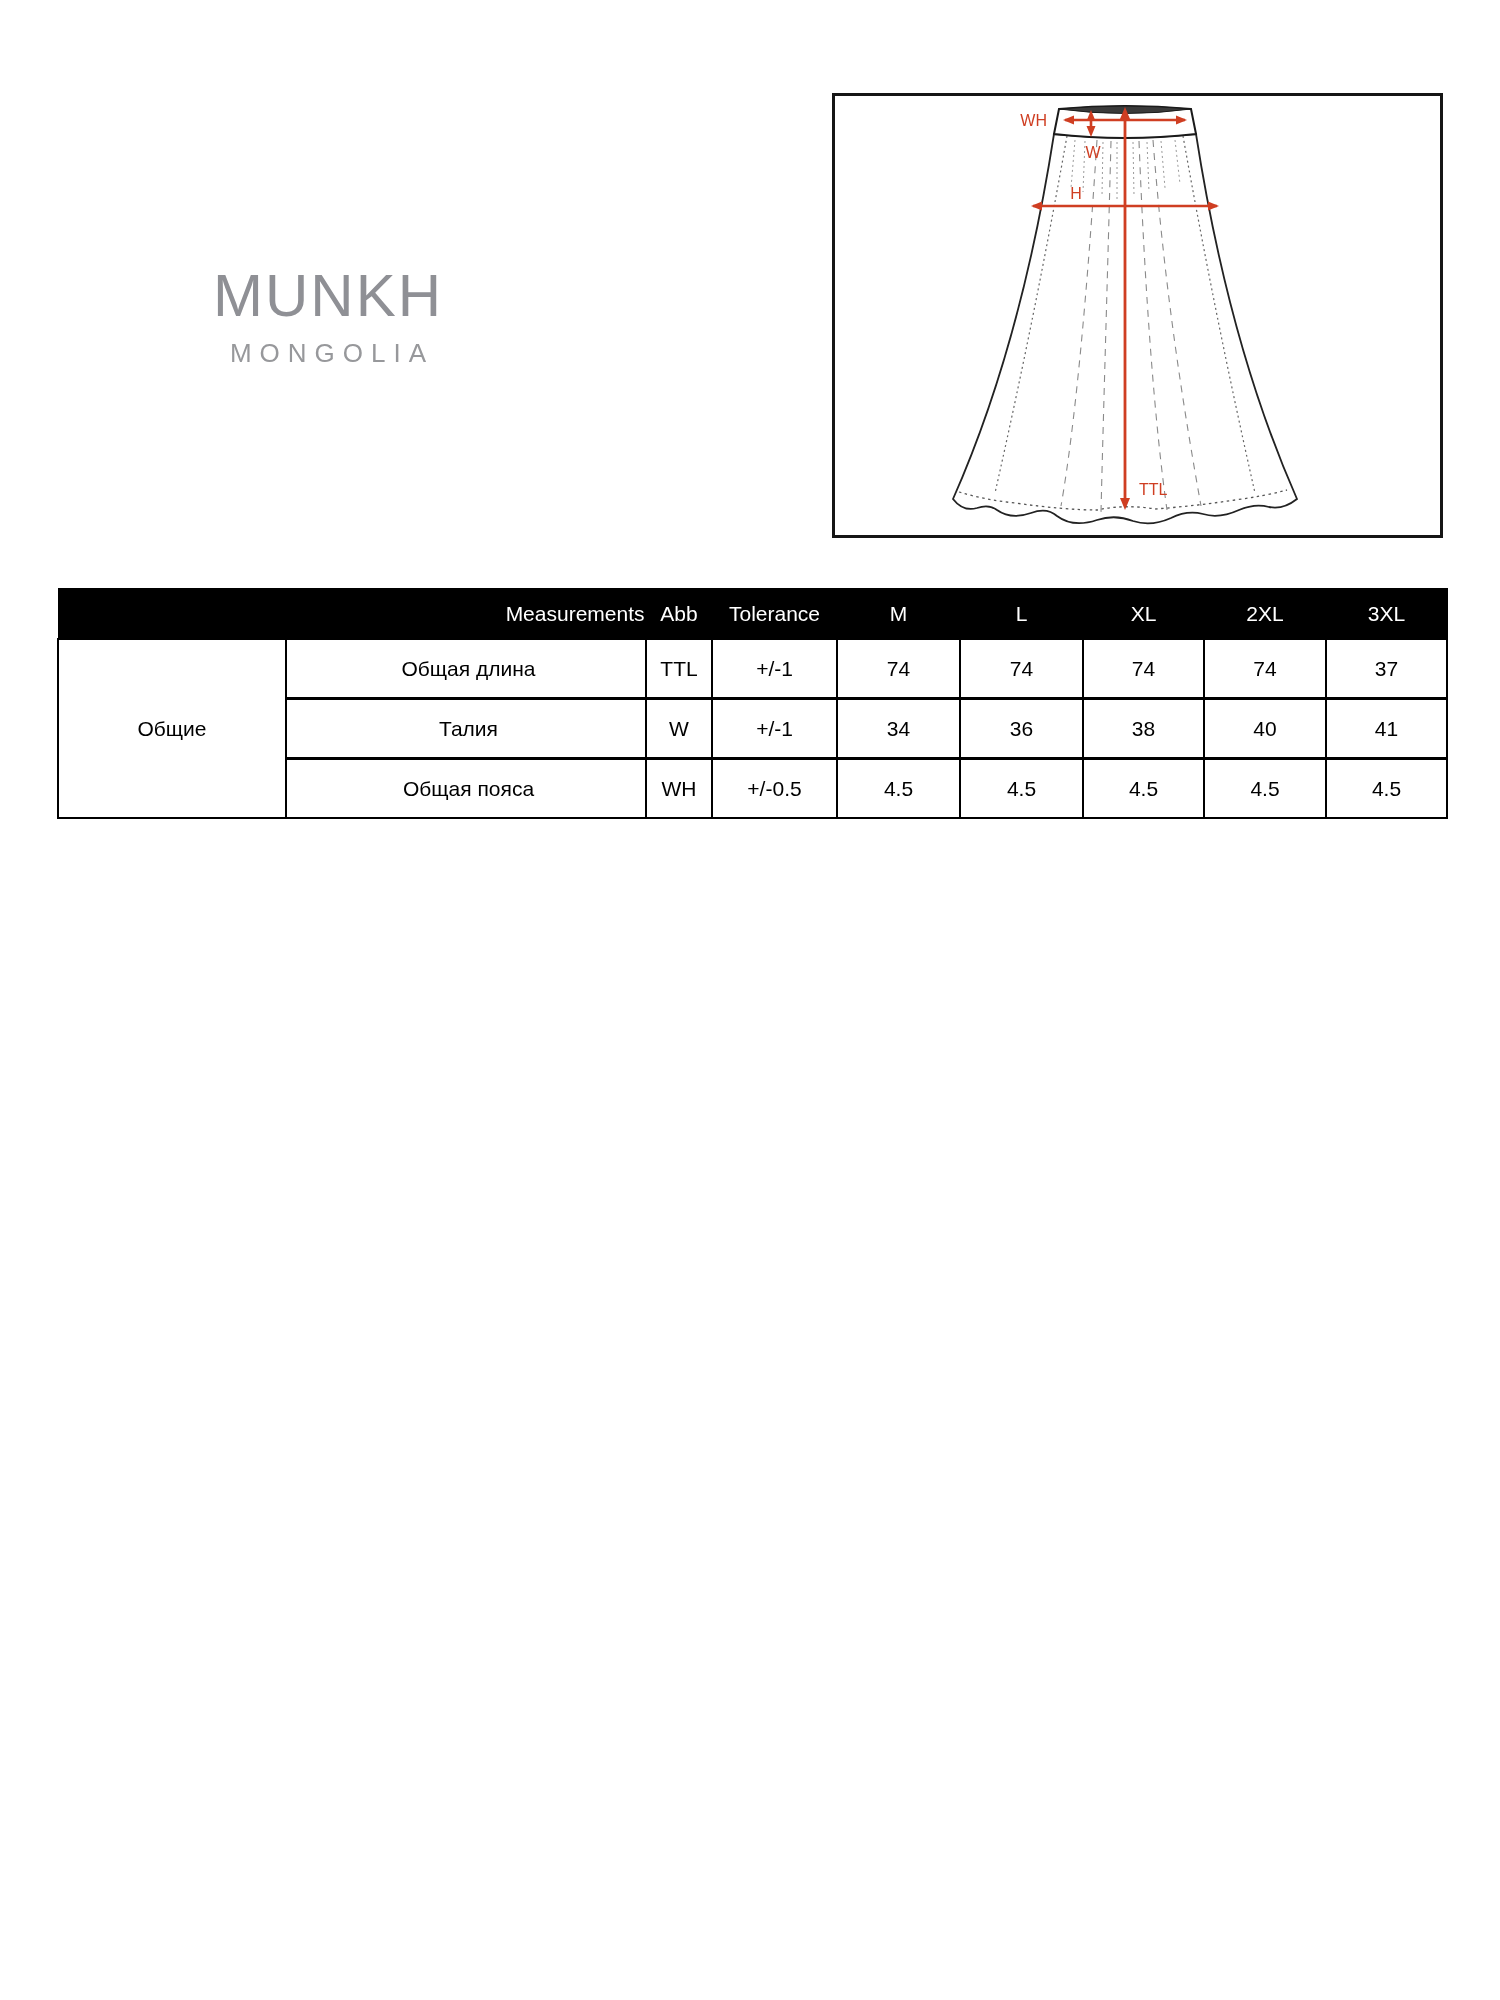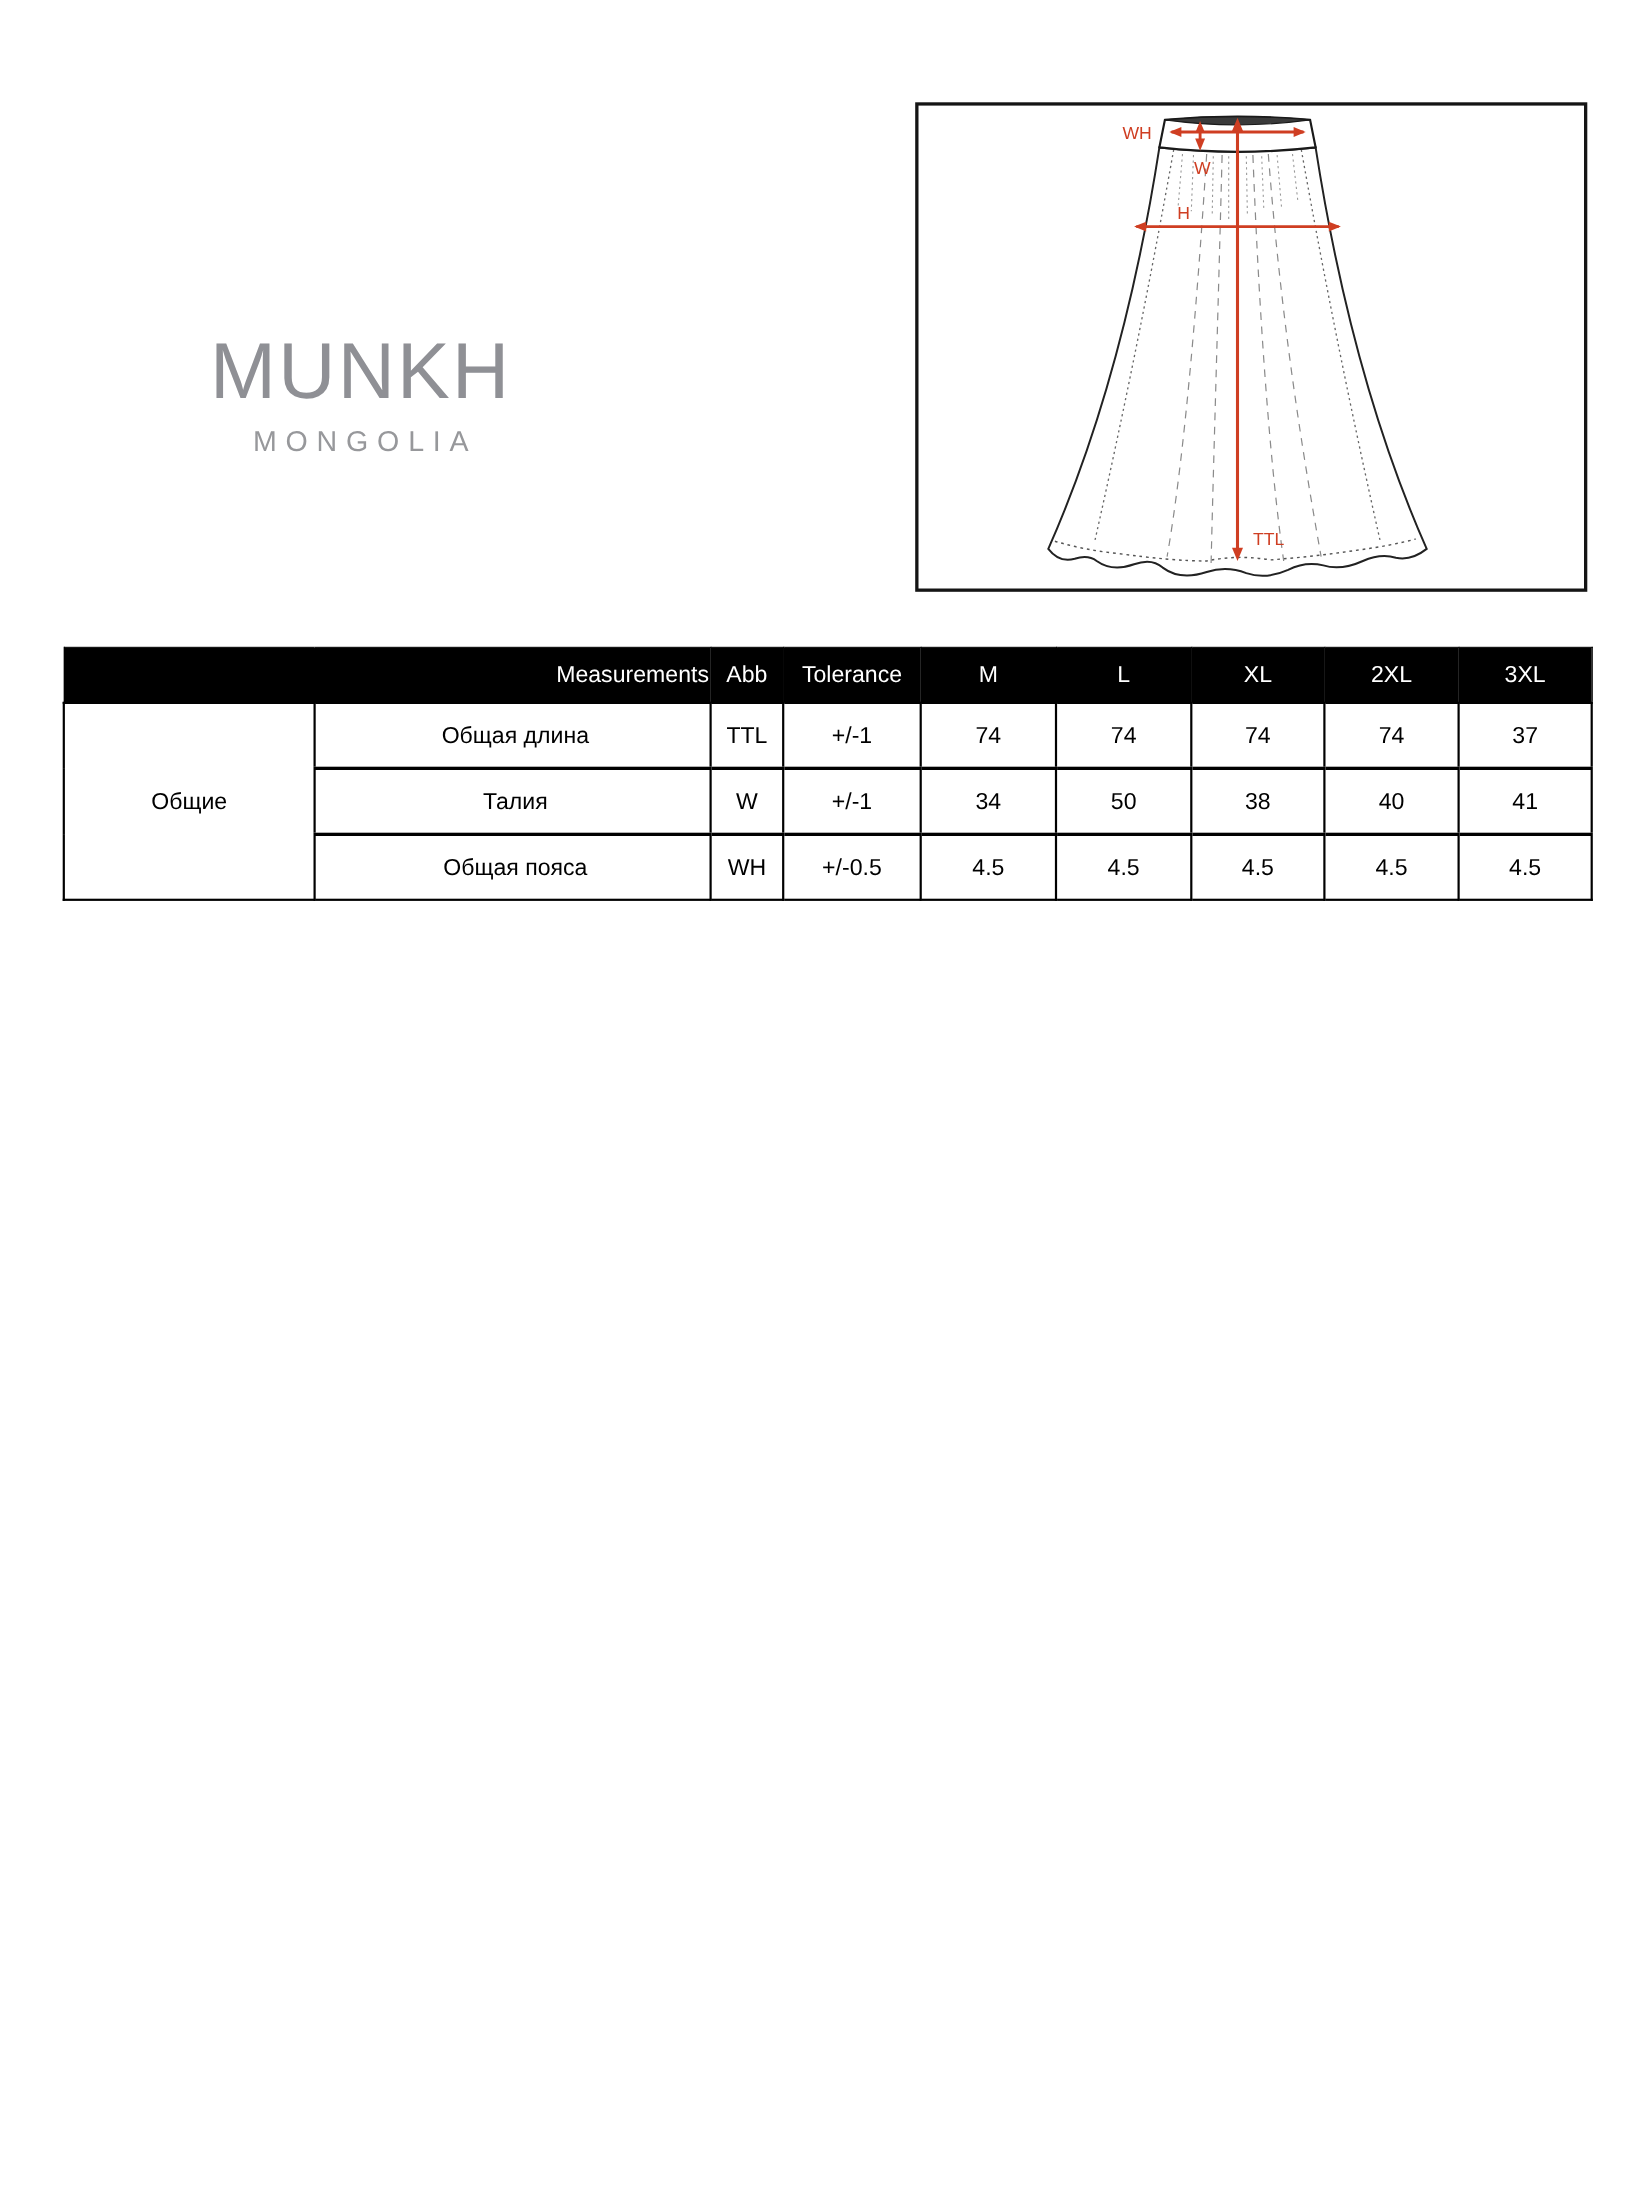--- a/index.html
+++ b/index.html
@@ -11,22 +11,22 @@
     font-family:"Liberation Sans", sans-serif;
     overflow:hidden;
   }
 
   
   .logo{
     position:absolute;left:142px;top:266px;width:372px;
     text-align:center;color:#8f9095;
   }
   .logo .brand{
-    font-size:72px;line-height:1.0;letter-spacing:2px;
-    color:#8f9095;white-space:nowrap;margin-top:36px;
+    font-size:60px;line-height:1.0;letter-spacing:2px;
+    color:#8f9095;white-space:nowrap;
   }
   .logo .subtitle{
     margin-top:12px;font-size:26px;letter-spacing:8px;
     text-indent:8px;color:#97989b;white-space:nowrap;
   }
 
   
   .diagram-box{
     position:absolute;left:832px;top:93px;
     width:611px;height:445px;
@@ -171,21 +171,21 @@
       <td>74</td>
       <td>74</td>
       <td>74</td>
       <td>37</td>
     </tr>
     <tr class="sep">
       <td class="name">Талия</td>
       <td>W</td>
       <td>+/-1</td>
       <td>34</td>
-      <td>50</td>
+      <td>36</td>
       <td>38</td>
       <td>40</td>
       <td>41</td>
     </tr>
     <tr class="sep">
       <td class="name">Общая пояса</td>
       <td>WH</td>
       <td>+/-0.5</td>
       <td>4.5</td>
       <td>4.5</td>

